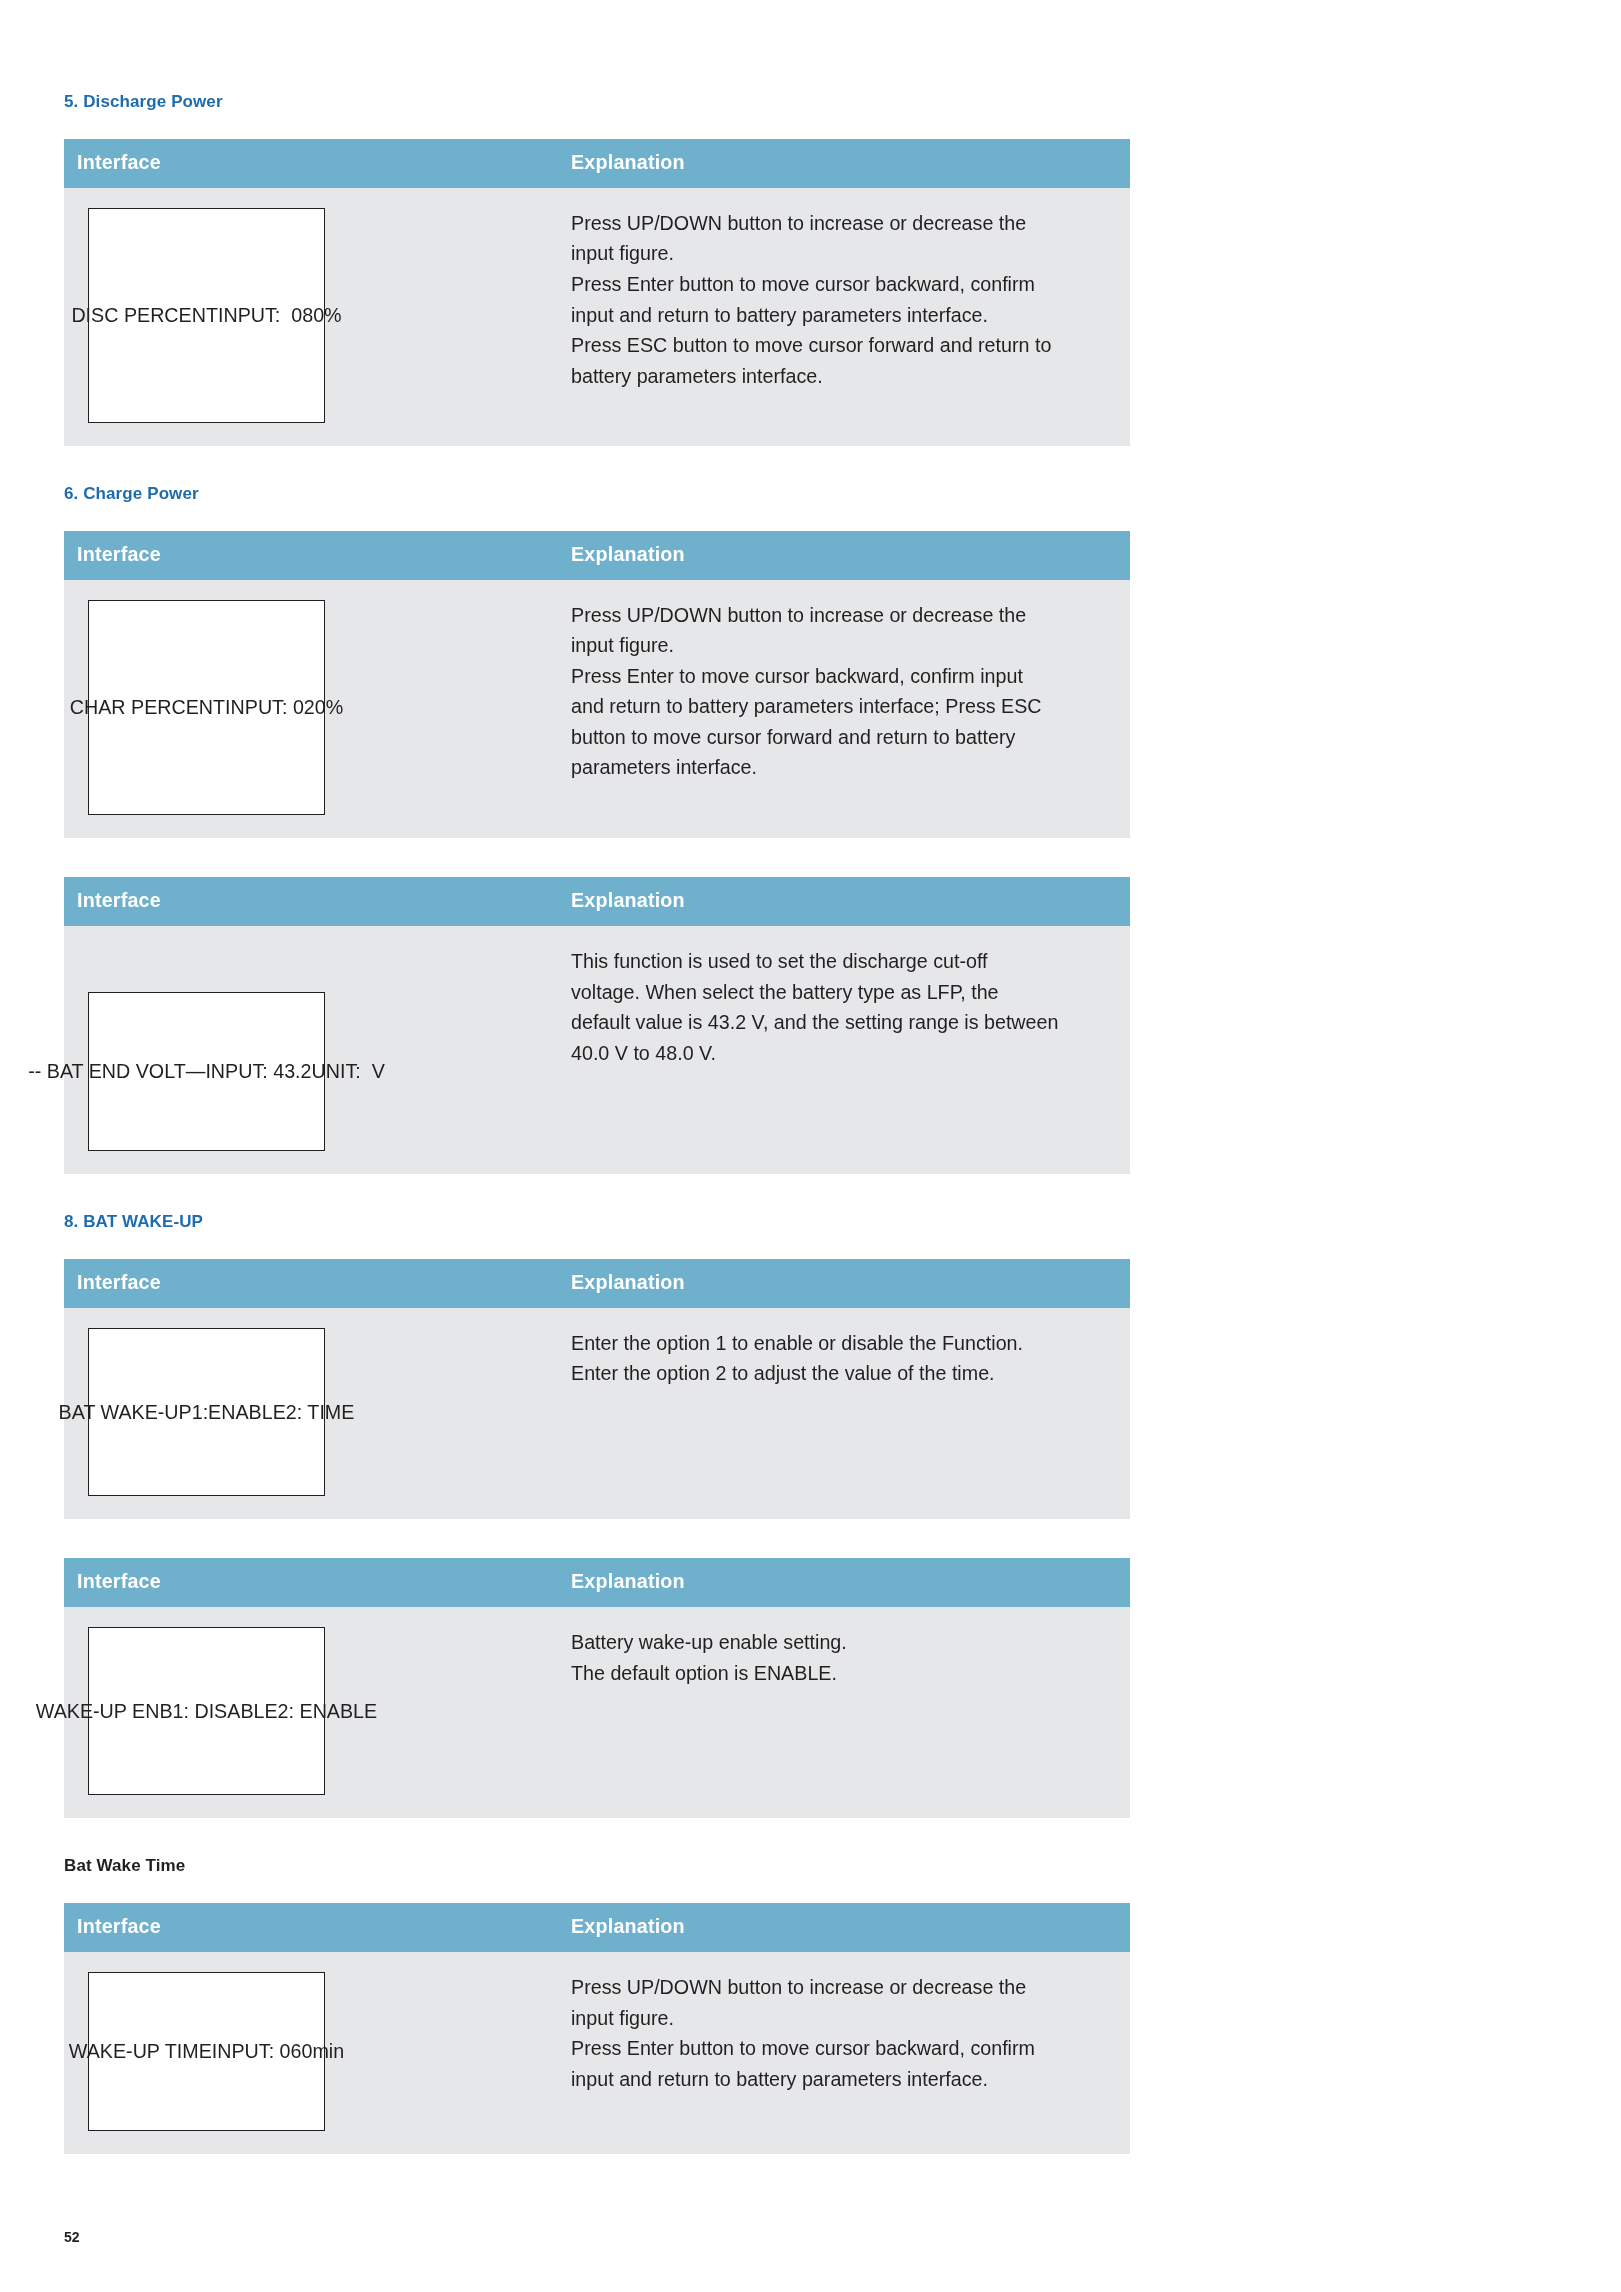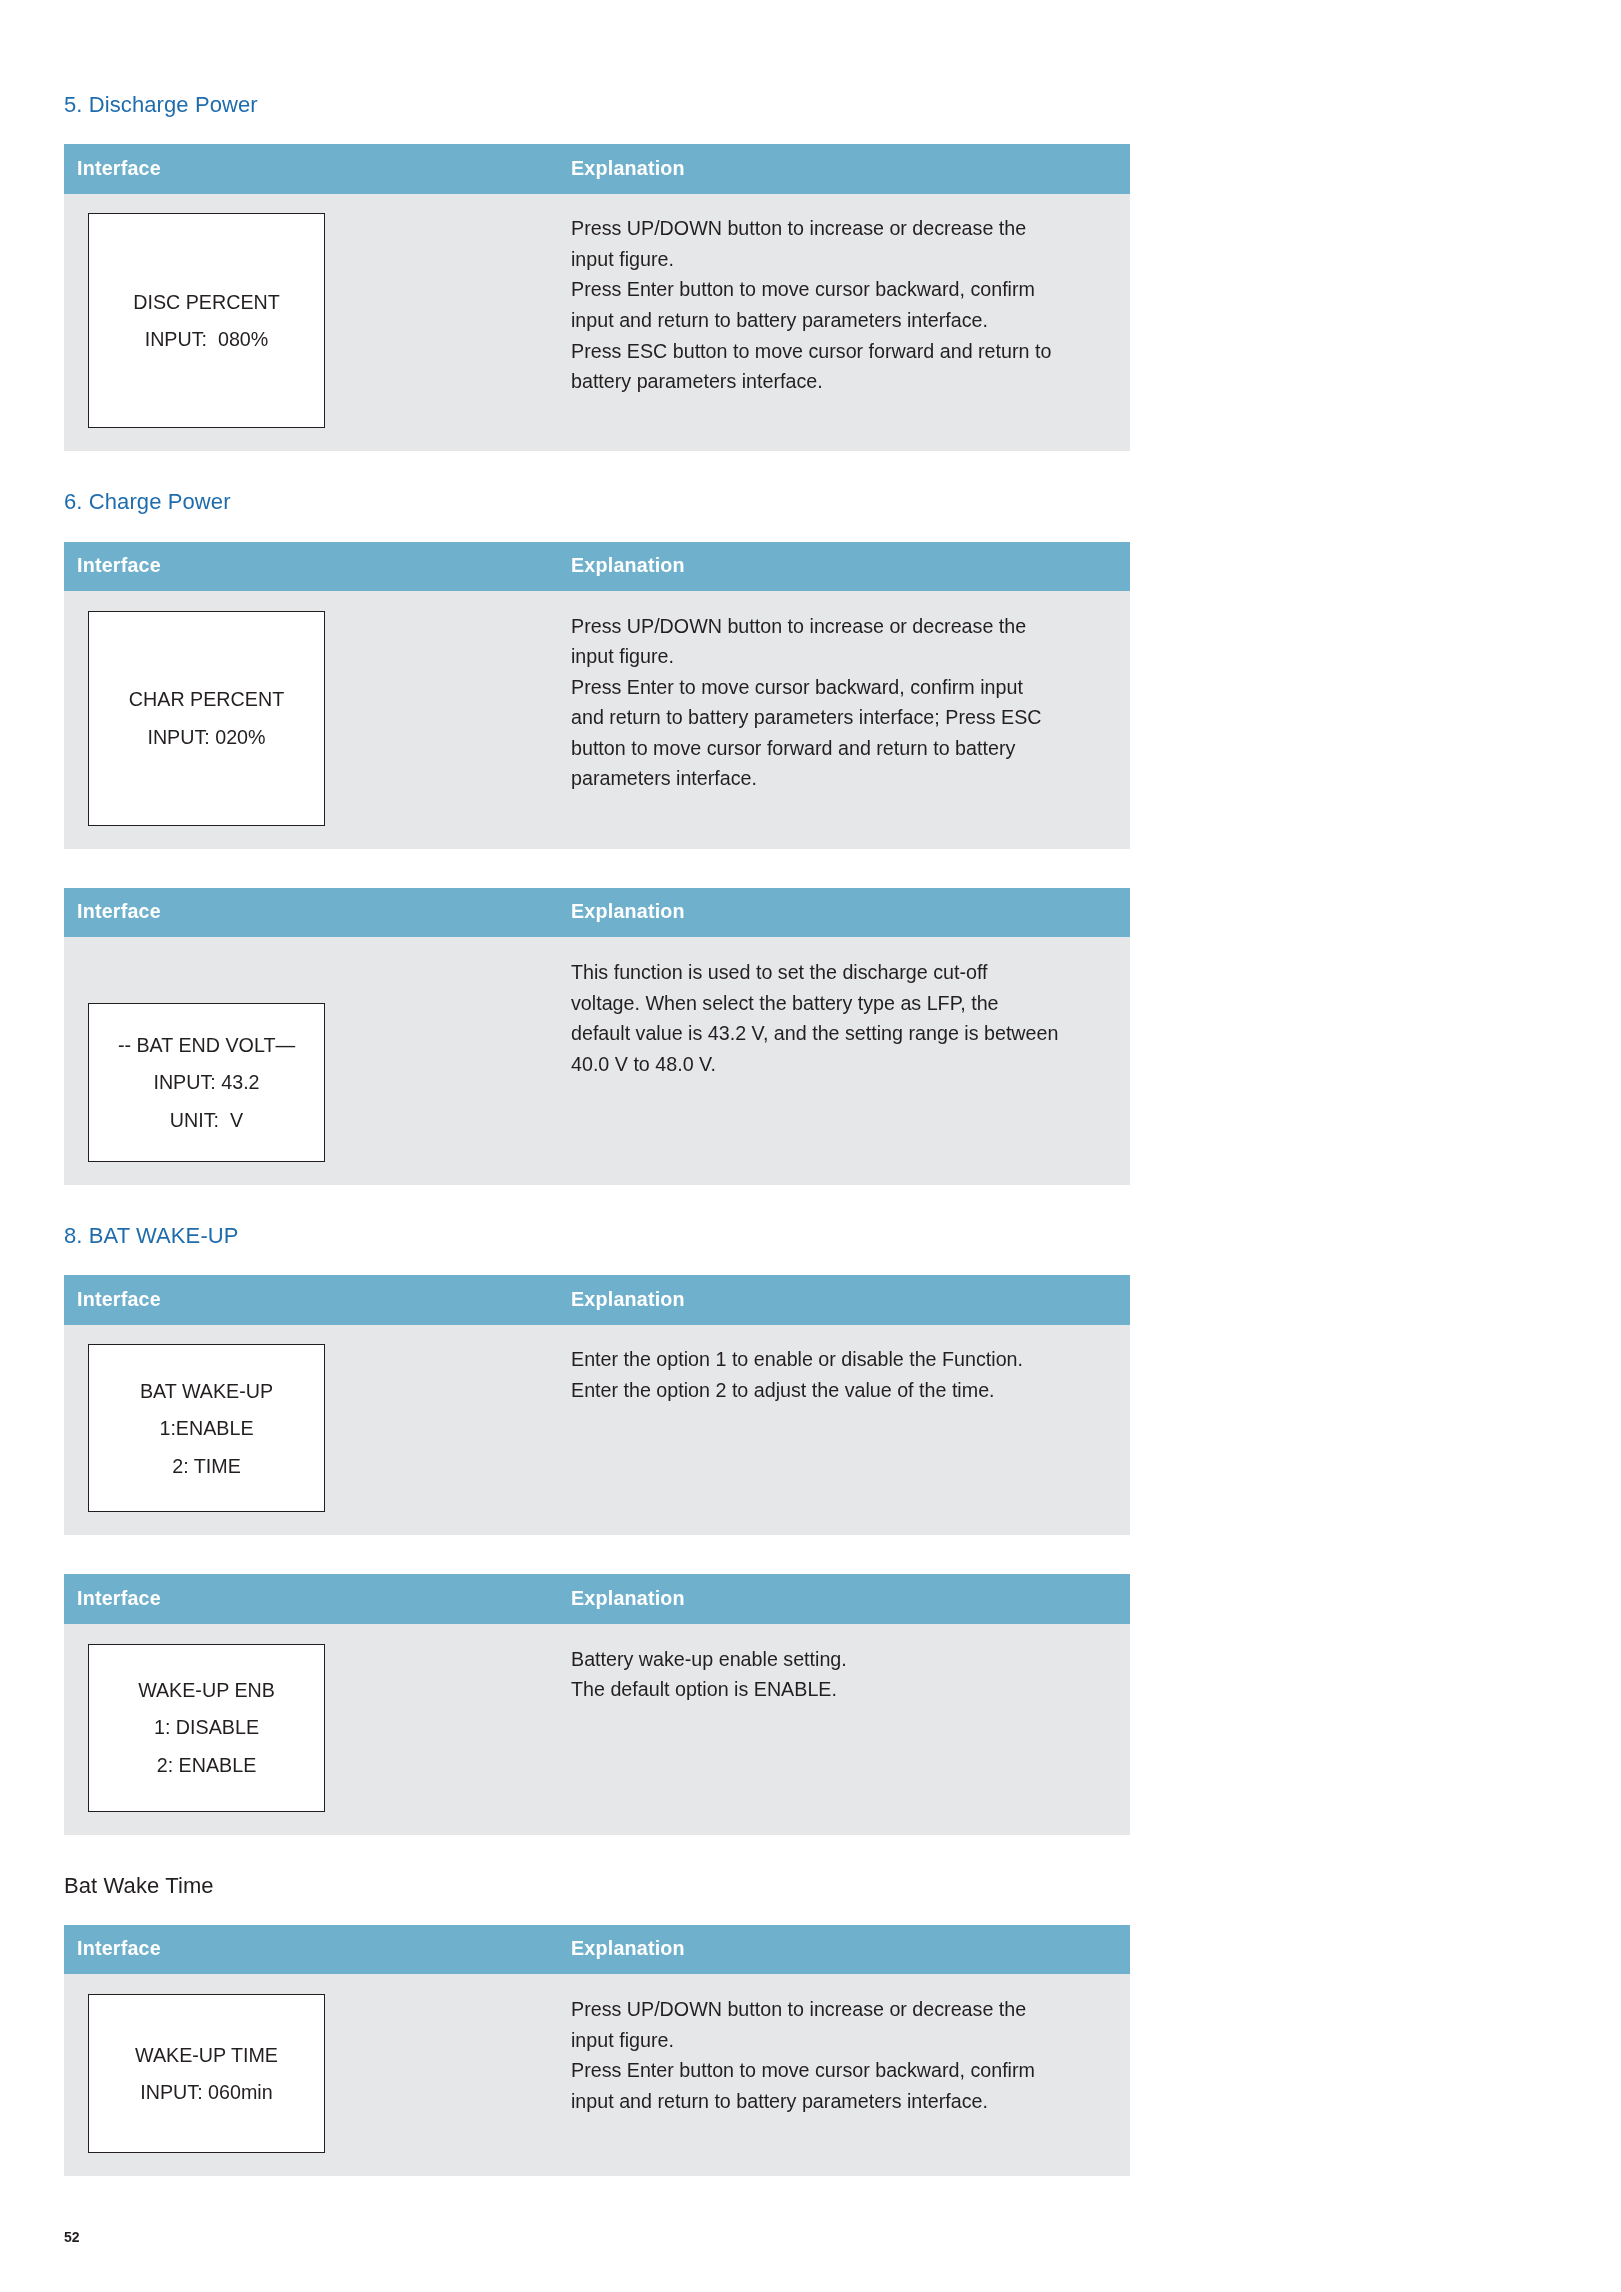--- a/index.html
+++ b/index.html
@@ -23,22 +23,22 @@
   }
   .content {
     position: absolute;
     left: 64px;
     top: 93px;
     width: 1066px;
   }
 
   
   .sec-heading {
-    font-size: 22px;
-    font-weight: normal;
+    font-size: 17px;
+    font-weight: bold;
     color: #1f6cad;
     letter-spacing: 0.1px;
     margin: 0 0 27px 0;
     line-height: 1.1;
   }
   .sec-heading.plain {
     color: #231f20;
   }
   .sec-block {
     margin-bottom: 39px;
@@ -76,28 +76,27 @@
     padding: 19.7px 36px 23px 19px;
   }
 
   
   .lcd {
     width: 237px;
     border: 1.8px solid #231f20;
     background: #ffffff;
     box-sizing: border-box;
     display: flex;
-    flex-direction: column;
+    flex-direction: row;
     align-items: center;
     justify-content: center;
     font-family: "Liberation Sans", sans-serif;
     font-size: 19.7px;
     color: #231f20;
     line-height: 1.45;
-    gap: 9px;
   }
   .lcd.h-2line { height: 215px; }
   .lcd.h-3line { height: 159px; margin-top: 46px; }
   .lcd.h-3line-tall { height: 168px; }
   .lcd.h-2line-md { height: 159px; }
   .lcd .line {
     white-space: pre;
     text-align: center;
   }
 

